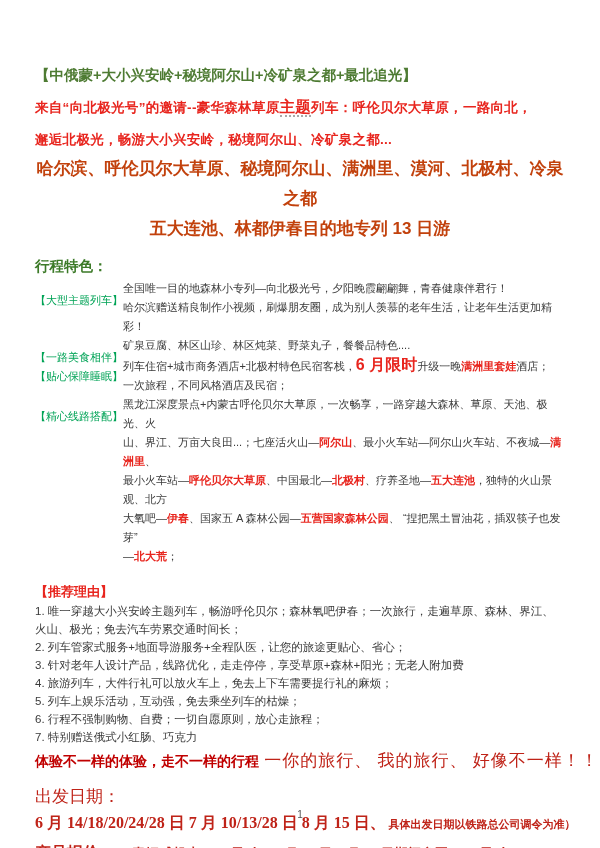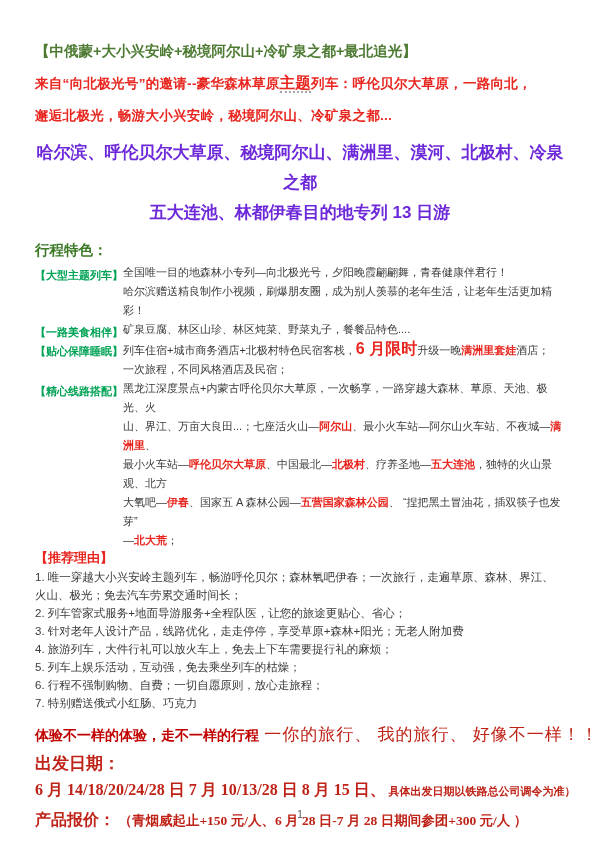--- a/index.html
+++ b/index.html
@@ -1,41 +1,41 @@
 <!DOCTYPE html>
 <html><head>
 <meta charset="utf-8">
 <style>
   html,body{margin:0;padding:0;background:#ffffff;}
   .page{
     width:600px;height:848px;position:relative;background:#fff;overflow:hidden;
-    box-sizing:border-box;padding:42px 35px 0 35px;
+    box-sizing:border-box;padding:66px 35px 0 35px;
     font-family:"Liberation Sans","DejaVu Sans",sans-serif;
     color:#333;
   }
   .tags-title{color:#4e7b33;font-weight:bold;font-size:14.5px;line-height:19px;}
   .invite{color:#e8251e;font-weight:bold;font-size:13.5px;line-height:24px;margin-top:10px;letter-spacing:.3px;}
   .invite .hl{font-size:15.5px;border-bottom:2px dotted #a8a8a8;}
   .invite2{margin-top:8px;}
-  .main-title{font-weight:bold;font-size:17px;color:#6d28d9;line-height:30px;margin-top:10px;text-align:center;}
+  .main-title{font-weight:bold;font-size:17px;color:#c2410c;line-height:30px;margin-top:2px;text-align:center;}
   .features-heading{color:#3c7a28;font-weight:bold;font-size:14.5px;margin-top:13px;line-height:18px;}
   #features-list{margin-top:4px;}
   .feature{position:relative;font-size:11px;color:#3a3a3a;}
-  .f-label{position:absolute;left:0;top:3px;color:#00a356;font-weight:bold;line-height:19px;}
+  .f-label{position:absolute;left:0;top:12px;color:#00a356;font-weight:normal;line-height:19px;}
   .f-content{margin-left:88px;}
   .f-line{line-height:19px;}
   .seg-red{color:#e8251e;font-weight:bold;}
   .seg-bigred{color:#e8251e;font-weight:bold;font-size:16px;line-height:19px;}
-  .reasons-heading{color:#e8251e;font-weight:bold;font-size:13px;margin-top:0;line-height:16px;}
+  .reasons-heading{color:#e8251e;font-weight:bold;font-size:13px;margin-top:18px;line-height:16px;}
   #reasons-list{margin-top:2px;}
   .reason{font-size:11.5px;line-height:18px;color:#3a3a3a;}
-  .slogan{margin-top:11px;white-space:nowrap;text-align:center;}
+  .slogan{margin-top:3px;white-space:nowrap;text-align:center;}
   .slogan-bold{color:#c00000;font-weight:bold;font-size:14px;}
   .slogan-serif{font-family:"Liberation Serif","DejaVu Serif",serif;color:#bf2318;font-size:17px;letter-spacing:1px;}
-  .depart-heading{font-family:"Liberation Serif","DejaVu Serif",serif;color:#bf2318;font-weight:bold;font-size:17px;margin-top:7px;line-height:22px;}
+  .depart-heading{font-family:"Liberation Serif","DejaVu Serif",serif;color:#bf2318;font-weight:normal;font-size:17px;margin-top:14px;line-height:22px;}
   .dates-line{margin-top:5px;white-space:nowrap;}
   .dates-main{font-family:"Liberation Serif","DejaVu Serif",serif;color:#bf2318;font-weight:bold;font-size:16px;}
   .dates-note{font-family:"Liberation Serif","DejaVu Serif",serif;color:#bf2318;font-weight:bold;font-size:11px;}
   .price-heading-line{margin-top:9px;white-space:nowrap;}
   .price-heading{font-family:"Liberation Serif","DejaVu Serif",serif;color:#bf2318;font-weight:bold;font-size:16px;}
   .price-surcharge{font-family:"Liberation Serif","DejaVu Serif",serif;color:#bf2318;font-weight:bold;font-size:13.5px;}
   .footer-page{position:absolute;left:0;bottom:28px;width:100%;text-align:center;font-size:10px;color:#555;}
 </style>
 </head>
 <body>

